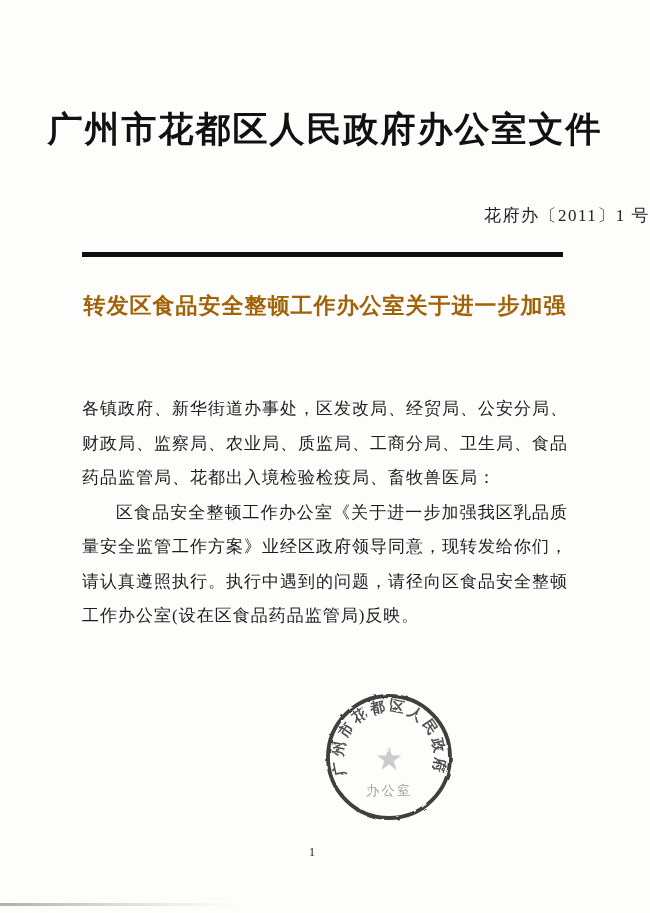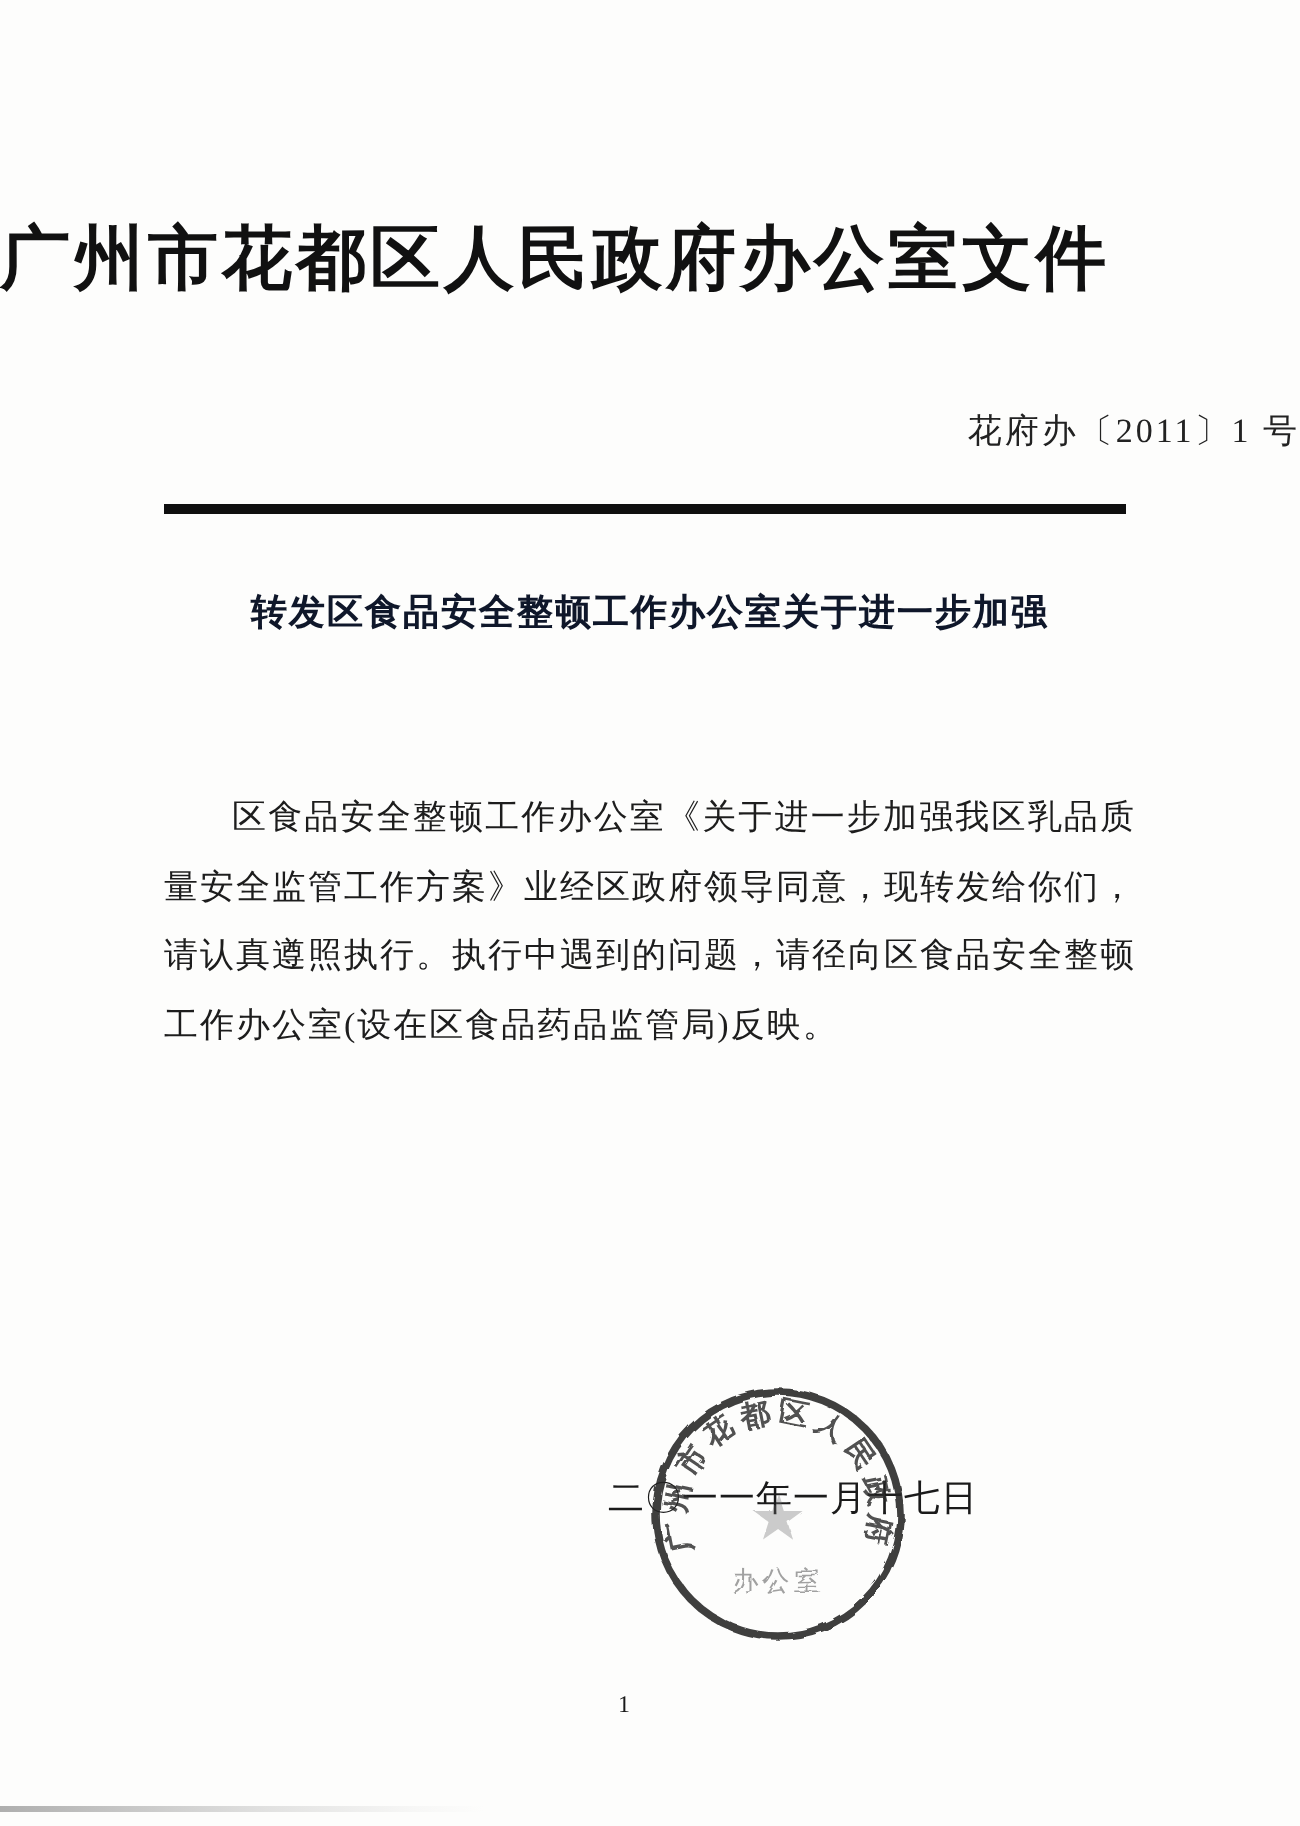--- a/index.html
+++ b/index.html
@@ -15,21 +15,21 @@
     margin: 0 auto;
     background: #fdfdfc;
     overflow: hidden;
     color: #1b1b1b;
   }
   .doc-title {
     position: absolute;
     top: 106px;
     left: 0;
     right: 0;
-    text-align: left;
+    text-align: center;
     font-size: 35px;
     font-weight: bold;
     letter-spacing: 2px;
     color: #111;
     white-space: nowrap;
   }
   .doc-number {
     position: absolute;
     top: 204px;
     left: 0;
@@ -46,25 +46,25 @@
     width: 481px;
     height: 5px;
     background: #0f0f0f;
   }
   .subject-title {
     position: absolute;
     top: 286px;
     left: 0;
     right: 0;
     text-align: center;
-    font-size: 18px;
+    font-size: 22px;
     font-weight: bold;
     line-height: 40px;
     letter-spacing: 1px;
-    color: #0f172a;
+    color: #a16207;
   }
   .body-text {
     position: absolute;
     top: 392px;
     left: 82px;
     width: 486px;
     font-size: 17px;
     line-height: 34.5px;
     letter-spacing: 1px;
     text-align: justify;
@@ -121,24 +121,24 @@
 
   <div class="doc-number">花府办〔2011〕1 号</div>
 
   <div class="thick-rule"></div>
 
   <div class="subject-title">
     <div>转发区食品安全整顿工作办公室关于进一步加强</div>
   </div>
 
   <div class="body-text">
+    <p>各镇政府、新华街道办事处，区发改局、经贸局、公安分局、财政局、监察局、农业局、质监局、工商分局、卫生局、食品药品监管局、花都出入境检验检疫局、畜牧兽医局：</p>
     <p class="indented">区食品安全整顿工作办公室《关于进一步加强我区乳品质量安全监管工作方案》业经区政府领导同意，现转发给你们，请认真遵照执行。执行中遇到的问题，请径向区食品安全整顿工作办公室(设在区食品药品监管局)反映。</p>
   </div>
 
-  <div class="sign-date">二〇一一年一月十七日</div>
 
   <svg class="seal-svg" viewBox="0 0 170 170">
     <defs>
       <filter id="rough">
         <feTurbulence type="fractalNoise" baseFrequency="0.12" numOctaves="2" result="n"></feTurbulence>
         <feDisplacementMap in="SourceGraphic" in2="n" scale="2.6"></feDisplacementMap>
       </filter>
       <path id="sealArc" d="M 55.4,120.2 A 46,46 0 1 1 114.6,120.2" fill="none"></path>
     </defs>
     <g filter="url(#rough)">

